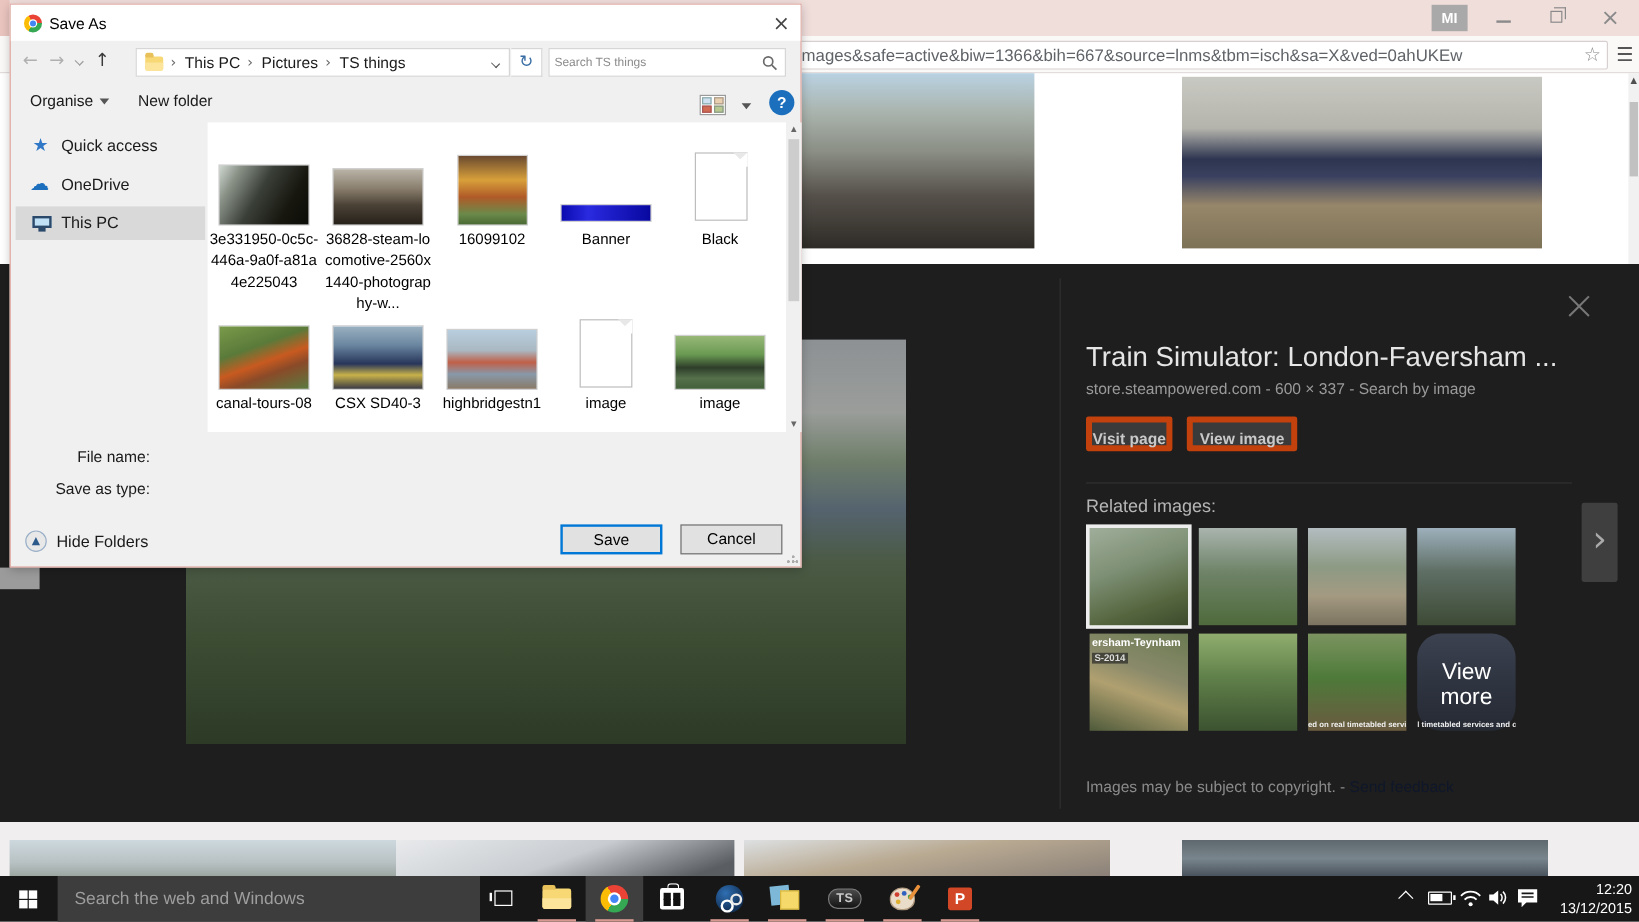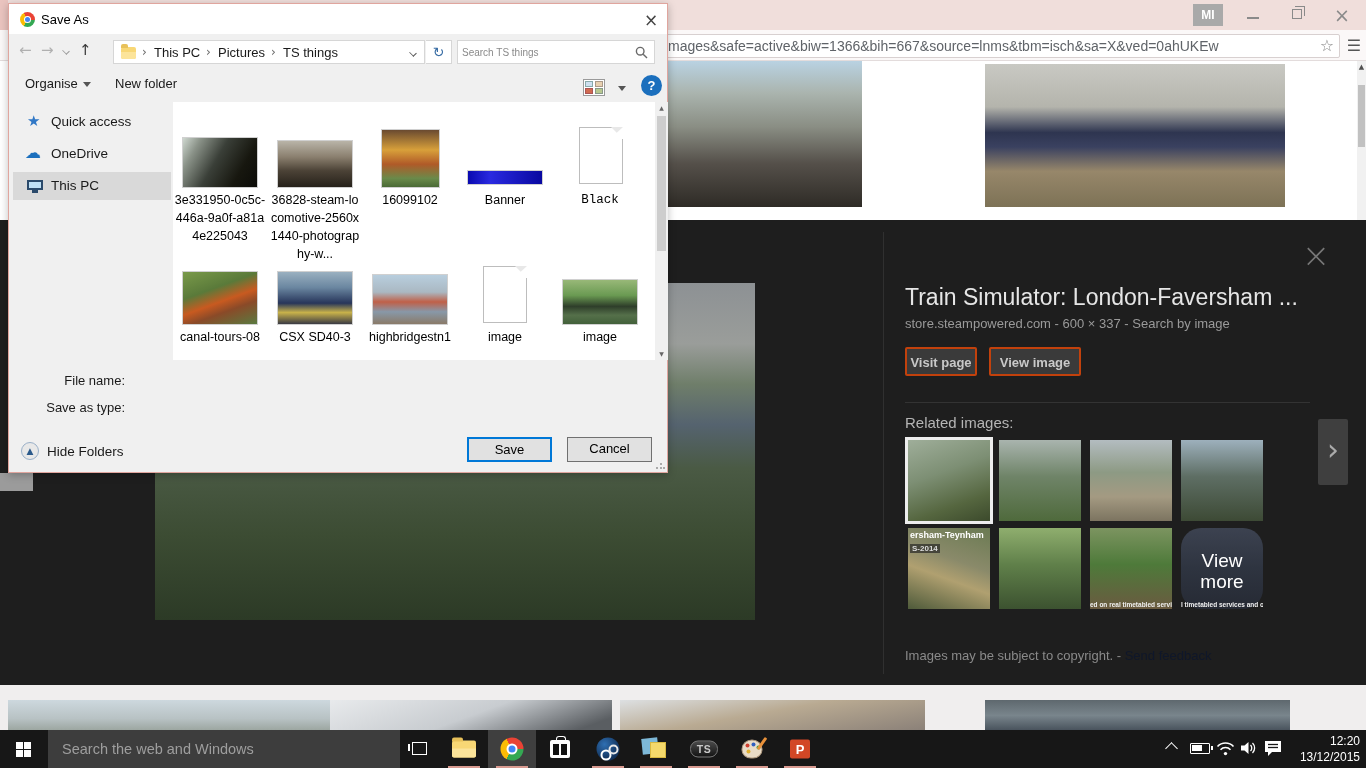--- a/index.html
+++ b/index.html
@@ -34,21 +34,21 @@
   .dark-panel { left:0; top:220px; width:1366px; height:465px; background:#1e1e1e; }
   .panel-divider-v { left:883px; top:232px; width:1px; height:442px; background:#303030; }
   .panel-divider-h { left:905px; top:402px; width:405px; height:1px; background:#333; }
   .preview-image { left:155px; top:283px; width:600px; height:337px;
     background:linear-gradient(180deg,#8d9194 0%,#9a9d9a 18%,#6f7e6a 30%,#55636f 42%,#4a5a44 55%,#3c4c33 75%,#2c3a26 100%); }
   .prev-chevron-stub { left:0; top:473px; width:33px; height:18px; background:#9b9b9b; }
 
   .panel-close { left:1298px; top:238px; width:36px; height:36px; color:#777; font-size:34px; line-height:34px; text-align:center; font-weight:300; }
   .panel-title { left:905px; top:284px; width:420px; font-size:23px; color:#e6e6e6; white-space:nowrap; }
   .panel-meta { left:905px; top:316px; width:420px; font-size:13px; color:#9a9a9a; }
-  .panel-btn { top:347px; height:29px; background:#3a3a3a; border:2px solid #c2410c; border-radius:2px; color:#c9c9c9; font-size:13px; font-weight:bold; text-align:center; }
+  .panel-btn { top:347px; height:29px; background:#3a3a3a; border:5px solid #c2410c; border-radius:2px; color:#c9c9c9; font-size:13px; font-weight:bold; text-align:center; }
   .btn-visit { left:905px; width:72px; line-height:27px; }
   .btn-viewimg { left:989px; width:92px; line-height:27px; }
   .related-label { left:905px; top:414px; width:200px; font-size:15px; color:#b5b5b5; }
   .rel-thumb { width:82px; height:81px; }
   .rel-selected { box-shadow:0 0 0 3px #ededed; }
   .rel-caption { position:absolute; left:0; right:0; bottom:1px; font-size:6.5px; color:#f0f0f0; font-weight:bold; text-align:center; white-space:nowrap; overflow:hidden; }
   .rel-topcap { position:absolute; left:2px; top:2px; font-size:9px; color:#fff; font-weight:bold; white-space:nowrap; }
   .rel-badge { position:absolute; left:2px; top:16px; font-size:8px; color:#ddd; background:#222a; padding:0 2px; font-weight:bold; }
   .view-more { position:absolute; left:0; top:22px; width:100%; text-align:center; font-size:19px; color:#fff; line-height:21px; }
   .next-btn { left:1318px; top:419px; width:30px; height:66px; background:#3f3f3f; color:#aaa; font-size:30px; text-align:center; line-height:62px; border-radius:2px; }
@@ -319,21 +319,21 @@
 
   <div class="abs thumb th-c" style="left:373px;top:126px;width:57px;height:57px;"></div>
   <div class="abs file-item" style="left:355px;top:186px;"><span class="file-label">16099102</span></div>
 
   <div class="abs thumb th-d" style="left:459px;top:167px;width:74px;height:13px;"></div>
   <div class="abs file-item" style="left:450px;top:186px;"><span class="file-label">Banner</span></div>
 
   <div class="abs page-icon" style="left:570px;top:123px;">
       <span class="page-fold"></span>
     </div>
-  <div class="abs file-item" style="left:545px;top:186px;font-family:Liberation Mono, monospace;"><span class="file-label">Black</span></div>
+  <div class="abs file-item" style="left:545px;top:186px;"><span class="file-label">Black</span></div>
 
   <div class="abs thumb th-f" style="left:174px;top:268px;width:74px;height:52px;"></div>
   <div class="abs file-item" style="left:165px;top:323px;"><span class="file-label">canal-tours-08</span></div>
 
   <div class="abs thumb th-g" style="left:269px;top:268px;width:74px;height:52px;"></div>
   <div class="abs file-item" style="left:260px;top:323px;"><span class="file-label">CSX SD40-3</span></div>
 
   <div class="abs thumb th-h" style="left:364px;top:271px;width:74px;height:49px;"></div>
   <div class="abs file-item" style="left:355px;top:323px;"><span class="file-label">highbridgestn1</span></div>
 

